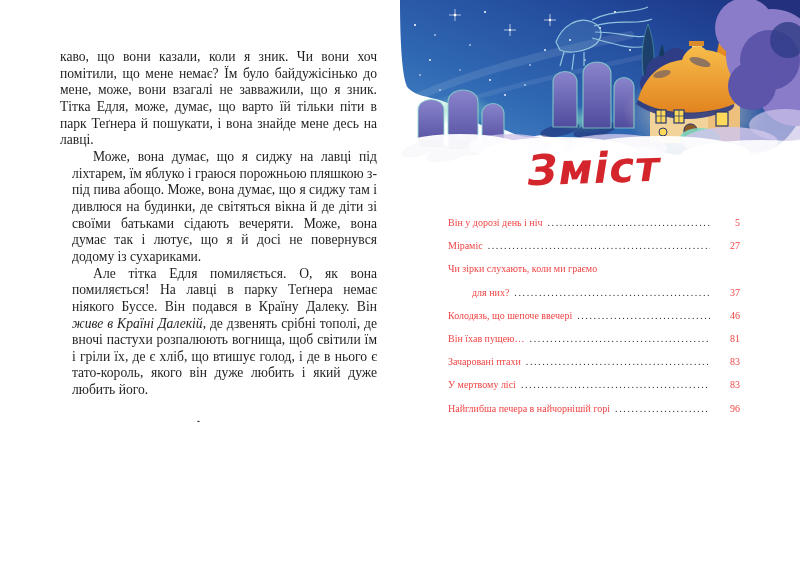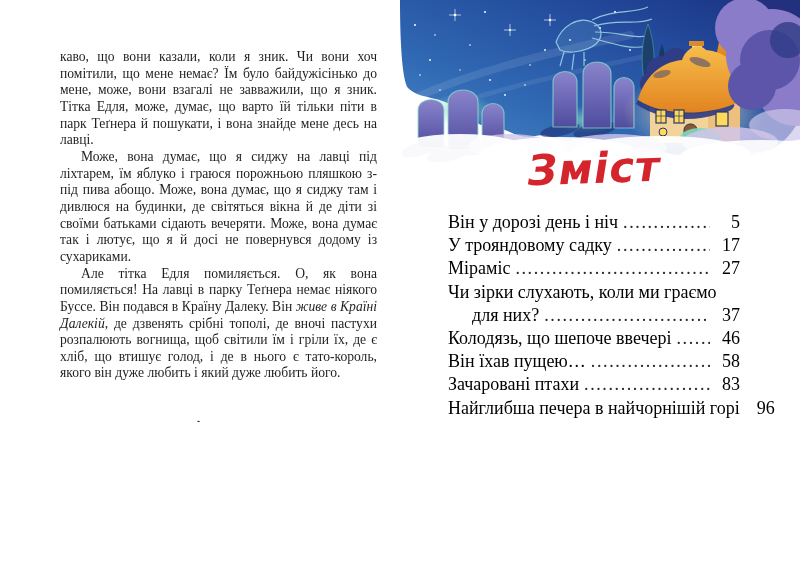--- a/index.html
+++ b/index.html
@@ -3,33 +3,33 @@
 <meta charset="utf-8">
 <style>
   html,body{margin:0;padding:0;background:#ffffff;}
   .spread{position:relative;width:800px;height:422px;background:#ffffff;overflow:hidden;
           font-family:"Liberation Serif", serif;color:#1f1f1f;}
 
   
   .text-block{position:absolute;left:60px;top:49px;width:317px;
               font-size:13.6px;line-height:16.65px;text-align:justify;}
   .text-block p{margin:0;}
-  .text-block p.indent{text-indent:1.55em;}
+  .text-block p.indent{text-indent:1.55em;margin-left:12px;}
   .text-block .it{font-style:italic;}
 
   
   .ill-night{position:absolute;left:400px;top:0;width:400px;height:163px;}
   .ill-bird{position:absolute;left:126px;top:418px;width:150px;height:118px;}
 
   
   .toc-title{position:absolute;left:448px;top:146px;width:292px;margin:0;
              text-align:center;font-family:"DejaVu Sans", sans-serif;
              font-style:italic;font-weight:bold;font-size:42px;line-height:1.1;
              color:#d5252c;transform:rotate(-2deg);letter-spacing:1px;}
-  .toc{position:absolute;left:448px;top:211px;width:292px;font-size:18px;color:#000000;}
+  .toc{position:absolute;left:448px;top:211px;width:292px;font-size:10px;color:#ef4444;}
   .toc-line{display:flex;align-items:baseline;height:23.2px;line-height:23.2px;white-space:nowrap;}
   .toc-line.cont{padding-left:24px;justify-content:flex-end;}
   .toc-title-text{flex:0 0 auto;}
   .leader{flex:1 1 auto;overflow:hidden;white-space:nowrap;margin:0 2px 0 5px;}
   .leader::before{content:"......................................................................";
                   letter-spacing:1.6px;color:#2a2a2a;}
   .toc-page{flex:0 0 auto;min-width:28px;text-align:right;}
 </style>
 </head>
 <body>
@@ -274,27 +274,20 @@
   <div class="toc" id="toc">
       <div>
         <div class="toc-line">
           <span class="toc-title-text">Він у дорозі день і ніч</span>
           <span class="leader"></span>
           <span class="toc-page">5</span>
         </div>
       </div>
       <div>
         <div class="toc-line">
-          <span class="toc-title-text">У трояндовому садку</span>
-          <span class="leader"></span>
-          <span class="toc-page">17</span>
-        </div>
-      </div>
-      <div>
-        <div class="toc-line">
           <span class="toc-title-text">Міраміс</span>
           <span class="leader"></span>
           <span class="toc-page">27</span>
         </div>
       </div>
       <div>
         <div class="toc-line">
           <span class="toc-title-text">Чи зірки слухають, коли ми граємо</span>
         </div>
         <div class="toc-line cont">
@@ -307,32 +300,39 @@
         <div class="toc-line">
           <span class="toc-title-text">Колодязь, що шепоче ввечері</span>
           <span class="leader"></span>
           <span class="toc-page">46</span>
         </div>
       </div>
       <div>
         <div class="toc-line">
           <span class="toc-title-text">Він їхав пущею…</span>
           <span class="leader"></span>
-          <span class="toc-page">58</span>
+          <span class="toc-page">81</span>
         </div>
       </div>
       <div>
         <div class="toc-line">
           <span class="toc-title-text">Зачаровані птахи</span>
           <span class="leader"></span>
           <span class="toc-page">83</span>
         </div>
       </div>
       <div>
         <div class="toc-line">
+          <span class="toc-title-text">У мертвому лісі</span>
+          <span class="leader"></span>
+          <span class="toc-page">83</span>
+        </div>
+      </div>
+      <div>
+        <div class="toc-line">
           <span class="toc-title-text">Найглибша печера в найчорнішій горі</span>
           <span class="leader"></span>
           <span class="toc-page">96</span>
         </div>
       </div>
       <div>
         <div class="toc-line">
           <span class="toc-title-text">Страшнішого меча я ще не бачив</span>
         </div>
         <div class="toc-line cont">

